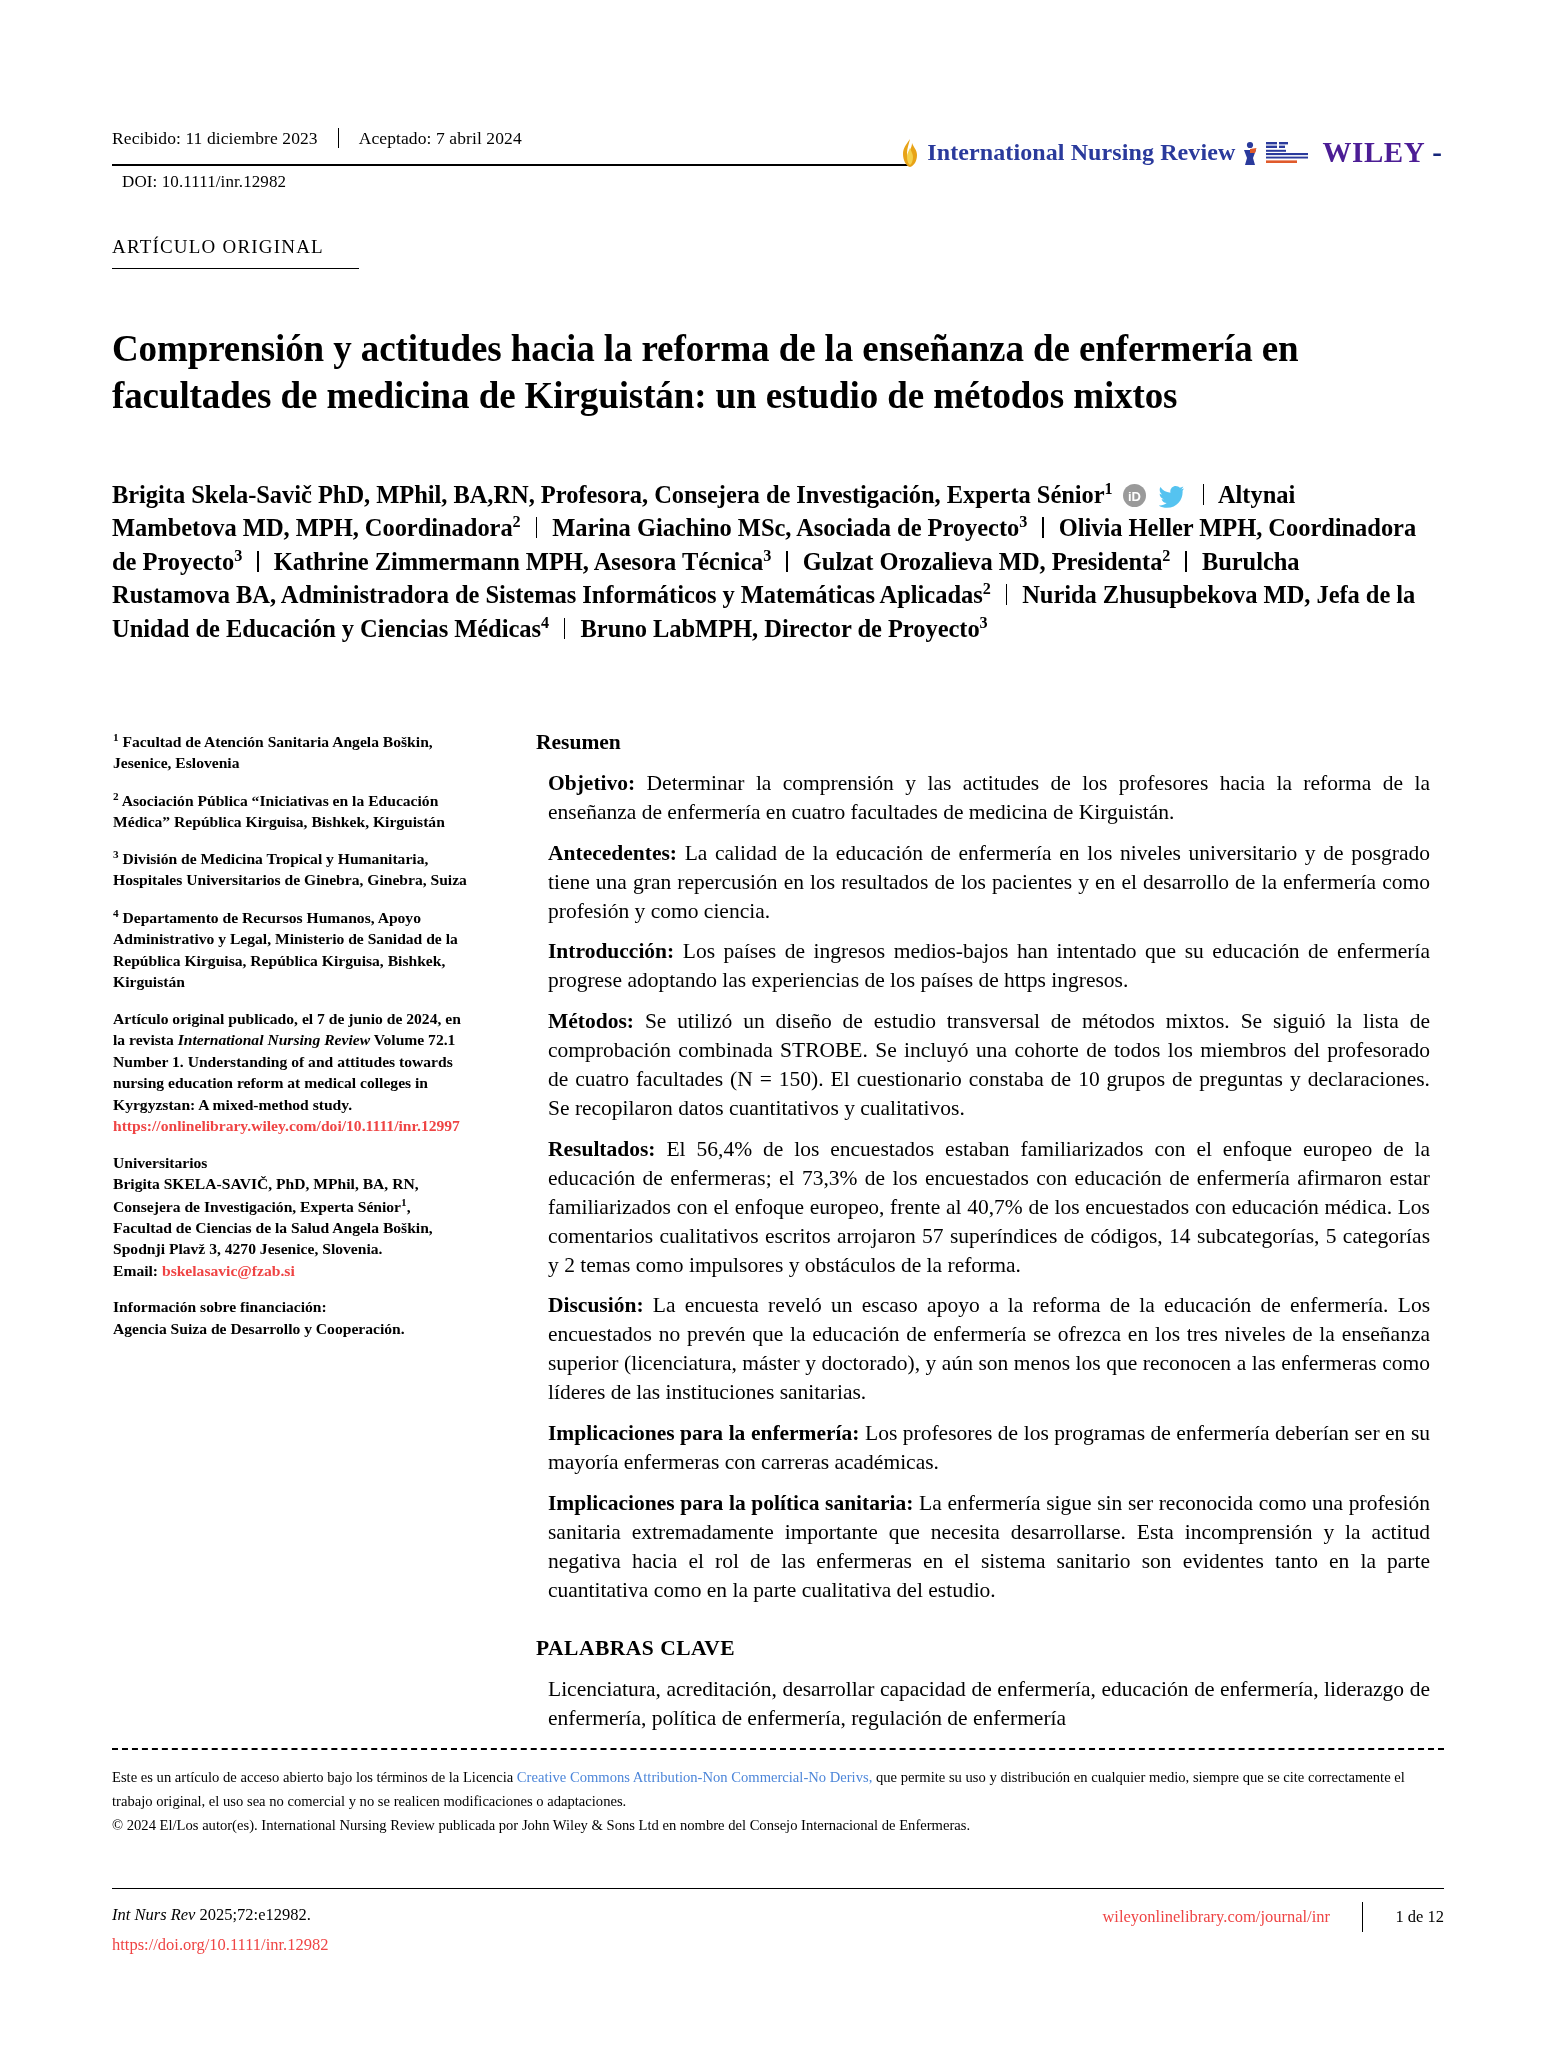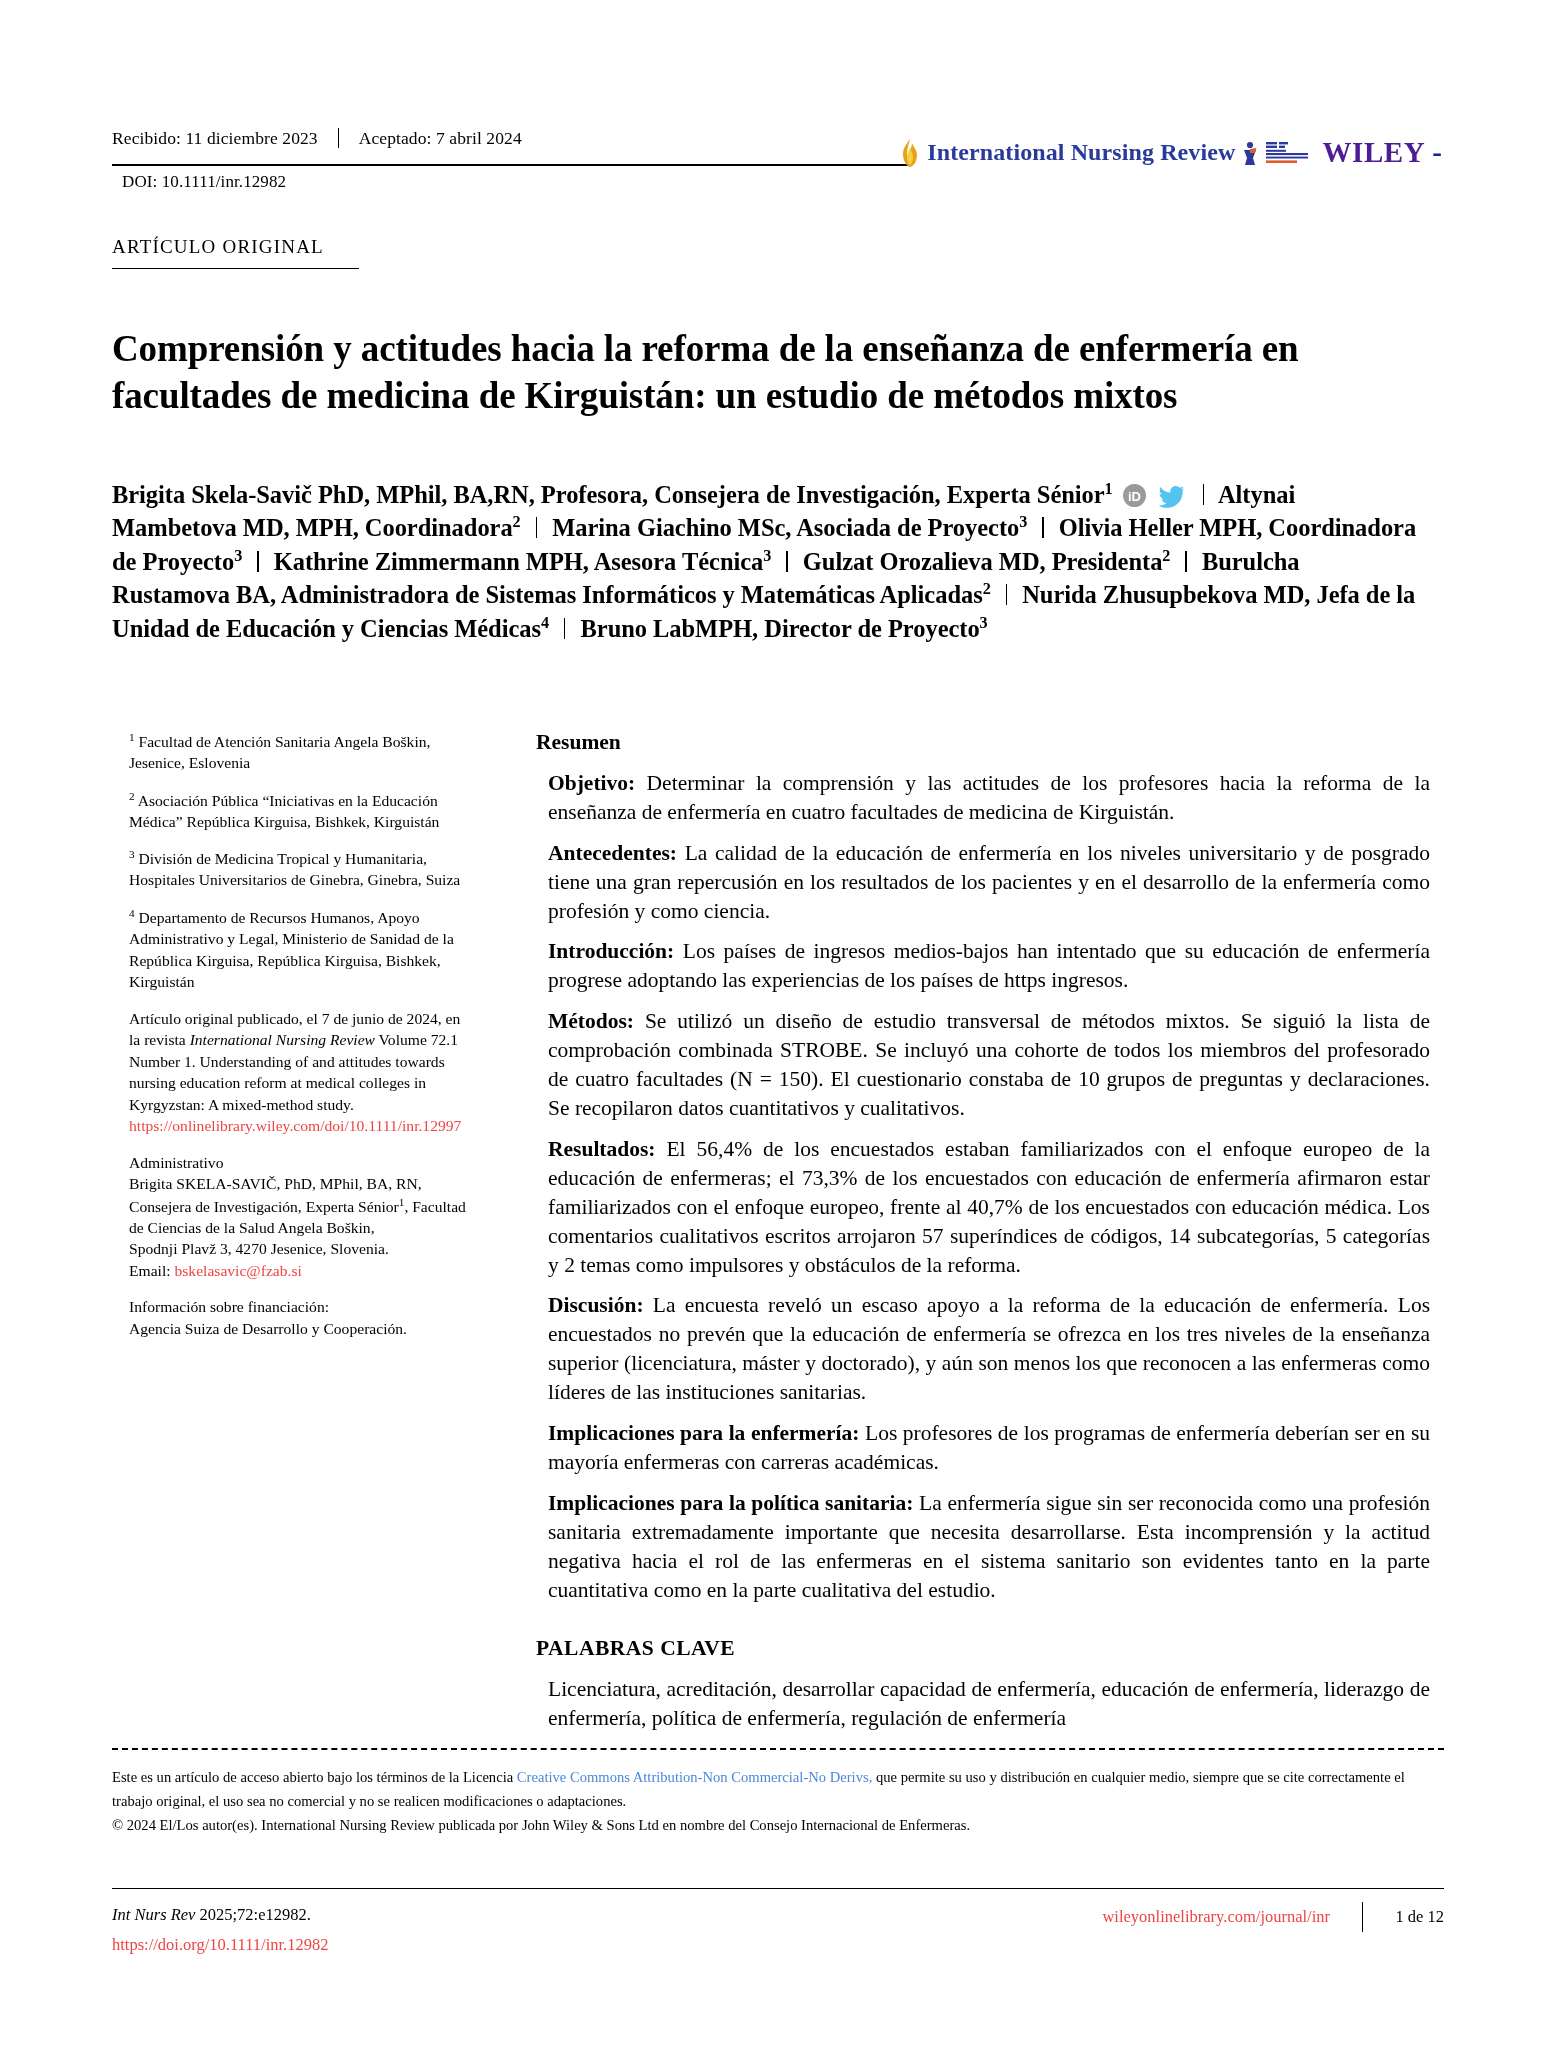--- a/index.html
+++ b/index.html
@@ -144,21 +144,21 @@
   }
 
   
   .left-col {
     position: absolute;
     left: 113px; top: 730px;
     width: 360px;
     font-size: 15.6px;
     line-height: 1.38;
   }
-  .left-col p { margin: 0 0 15px 16px; }
+  .left-col p { margin: 0 0 15px 0; font-weight: bold; }
   .left-col sup { font-size: 0.72em; vertical-align: 0.5em; }
   .aff-block { text-indent: 0; }
   a, .lnk {
     color: #ef4444;
     text-decoration: none;
     word-break: break-all;
   }
   .gap-block { margin-top: 26px; }
   .ital { font-style: italic; }
 
@@ -326,21 +326,21 @@
       <sup>4</sup>
       <span>Departamento de Recursos Humanos, Apoyo Administrativo y Legal, Ministerio de Sanidad de la República Kirguisa, República Kirguisa, Bishkek, Kirguistán</span>
     </p>
 
     <p>
       <span>Artículo original publicado, el 7 de junio de 2024, en la revista </span><span class="ital">International Nursing Review</span><span> Volume 72.1 Number 1. Understanding of and attitudes towards nursing education reform at medical colleges in Kyrgyzstan: A mixed-method study.</span><br>
       <span class="lnk">https://onlinelibrary.wiley.com/doi/10.1111/inr.12997</span>
     </p>
 
     <p class="gap-block">
-      <span>Administrativo</span><br>
+      <span>Universitarios</span><br>
       <span>Brigita SKELA-SAVIČ, PhD, MPhil, BA, RN,</span><br>
       <span>Consejera de Investigación, Experta Sénior</span><sup>1</sup><span>, Facultad de Ciencias de la Salud Angela Boškin,</span><br>
       <span>Spodnji Plavž 3, 4270 Jesenice, Slovenia.</span><br>
       <span>Email: </span><span class="lnk">bskelasavic@fzab.si</span>
     </p>
 
     <p class="gap-block">
       <span>Información sobre financiación:</span><br>
       <span>Agencia Suiza de Desarrollo y Cooperación.</span>
     </p>

